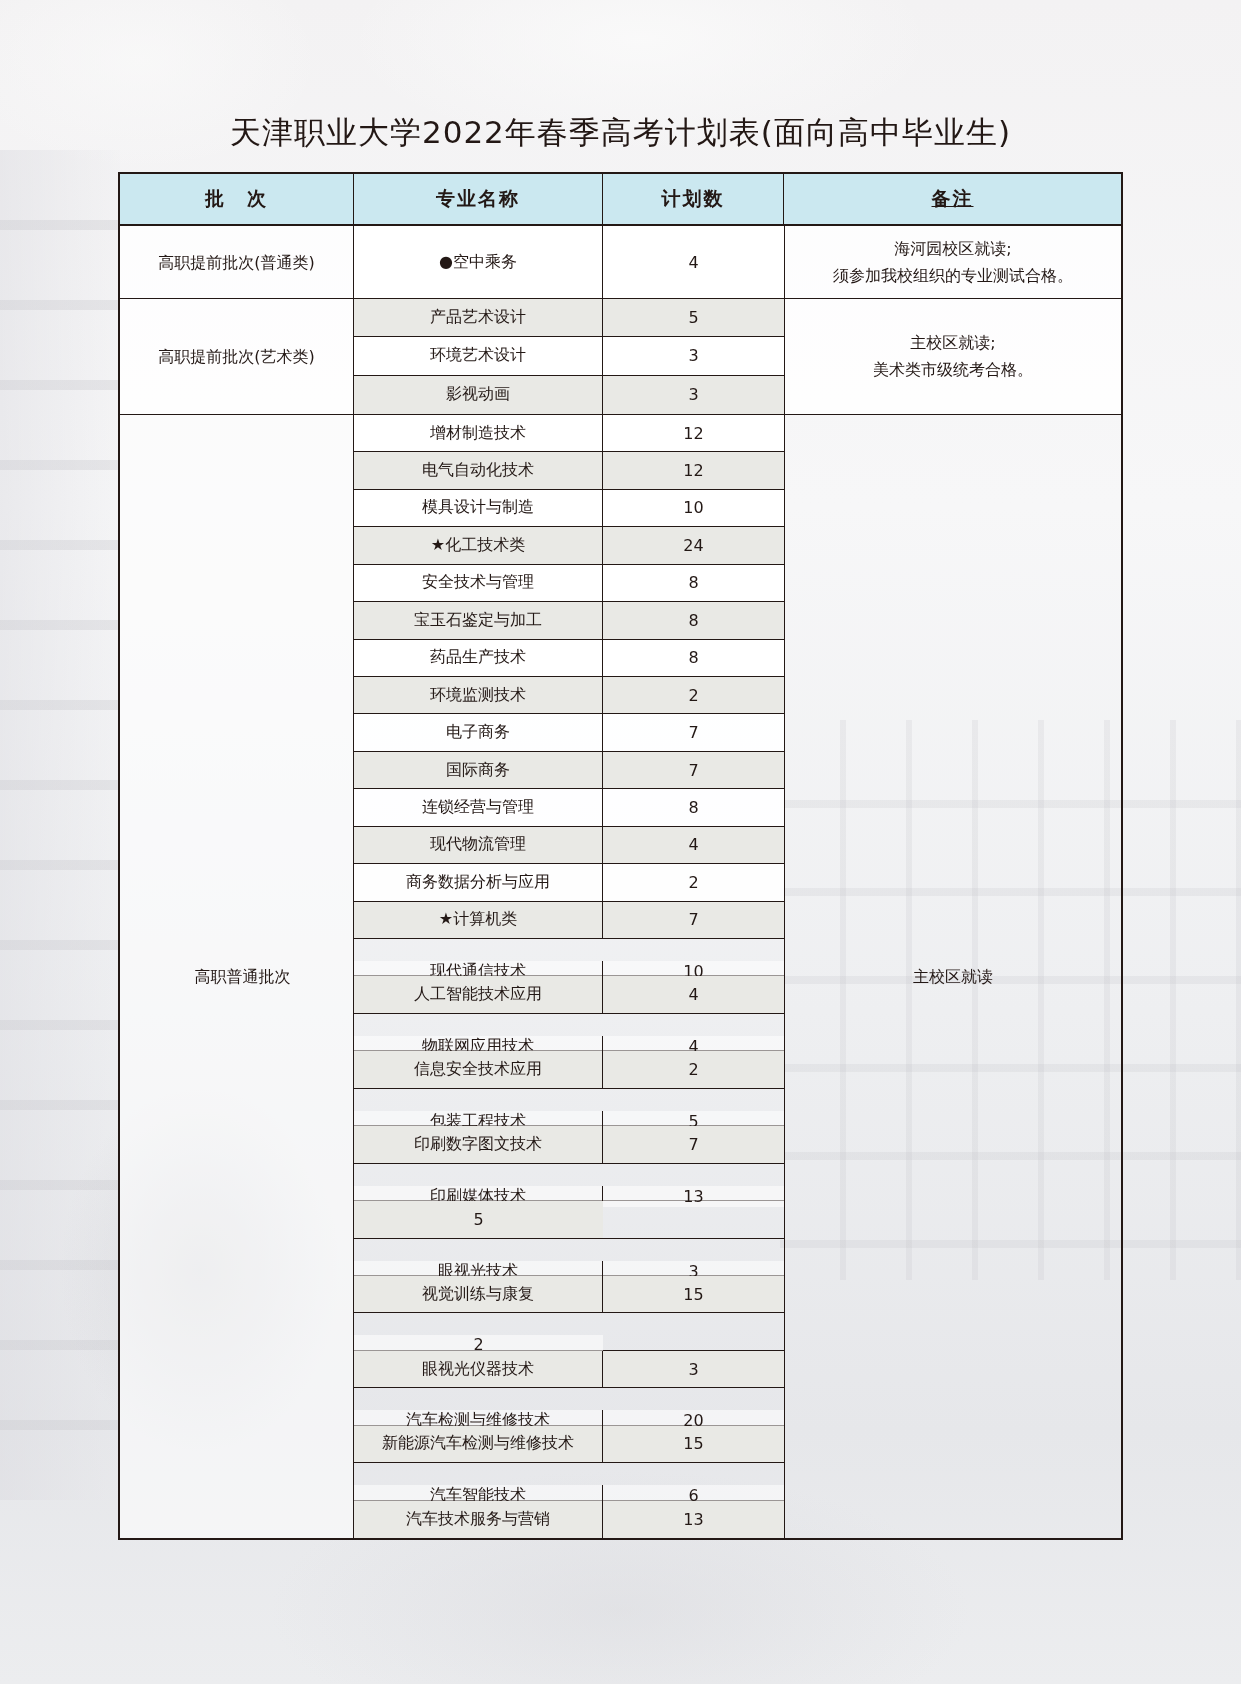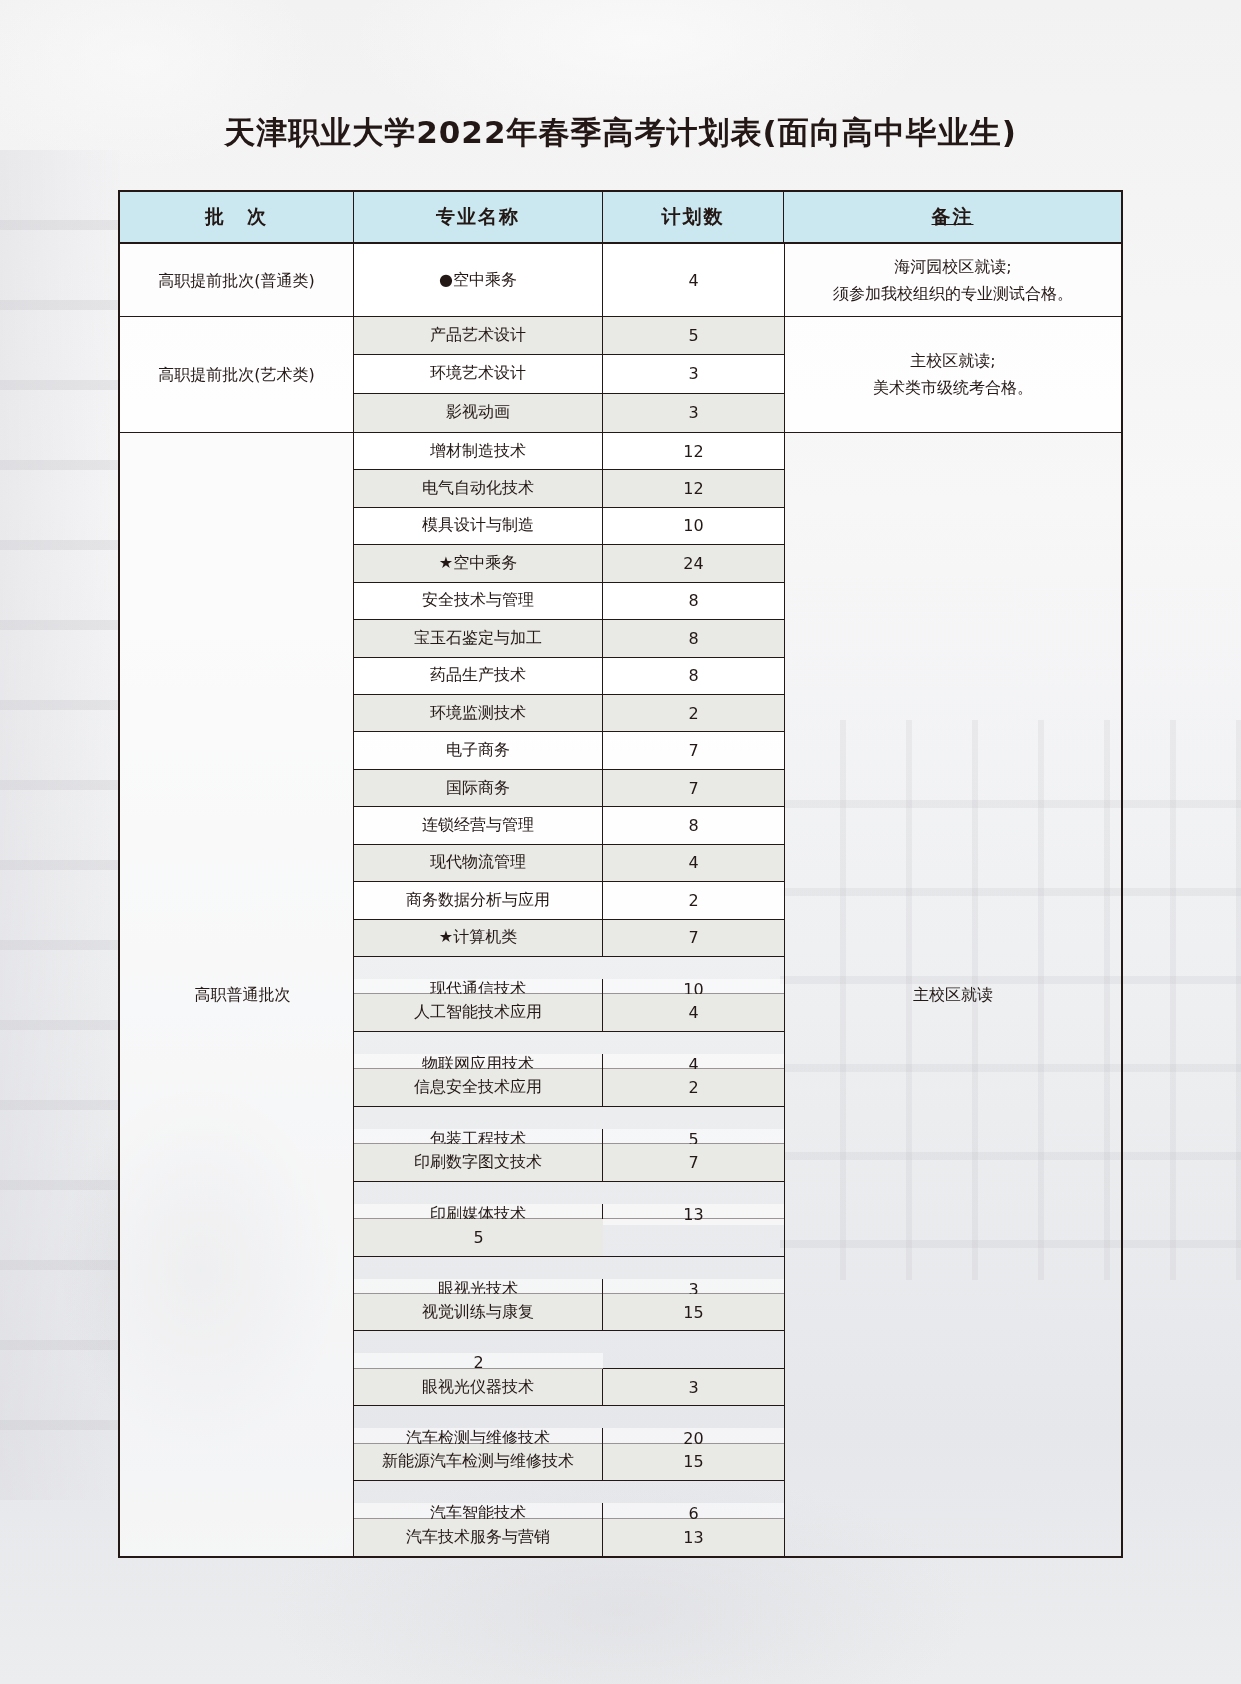--- a/index.html
+++ b/index.html
@@ -38,28 +38,28 @@
       background:
         radial-gradient(ellipse 200px 260px at 200px 220px, rgba(190,190,195,0.35), rgba(190,190,195,0) 70%),
         radial-gradient(ellipse 500px 200px at 620px 560px, rgba(210,210,215,0.35), rgba(210,210,215,0) 70%);
     }
 
     .title {
       position: absolute;
       left: 0; width: 1241px; top: 112px;
       text-align: center;
       font-size: 31px;
-      font-weight: bold;
+      font-weight: normal;
       letter-spacing: 1px;
       color: #231815;
     }
 
     .table {
       position: absolute;
-      left: 118px; top: 190px;
+      left: 118px; top: 172px;
       width: 1005px;
       border: 2px solid #231815;
       background: transparent;
     }
     .header {
       display: grid;
       grid-template-columns: 234px 249px 181px 337px;
       height: 52px;
       background: #cbe8f0;
       border-bottom: 2px solid #231815;
@@ -184,21 +184,21 @@
           </div>
           <div class="row gray">
             <div class="major">电气自动化技术</div>
             <div class="plan">12</div>
           </div>
           <div class="row white">
             <div class="major">模具设计与制造</div>
             <div class="plan">10</div>
           </div>
           <div class="row gray">
-            <div class="major">★空中乘务</div>
+            <div class="major">★化工技术类</div>
             <div class="plan">24</div>
           </div>
           <div class="row white">
             <div class="major">安全技术与管理</div>
             <div class="plan">8</div>
           </div>
           <div class="row gray">
             <div class="major">宝玉石鉴定与加工</div>
             <div class="plan">8</div>
           </div>

